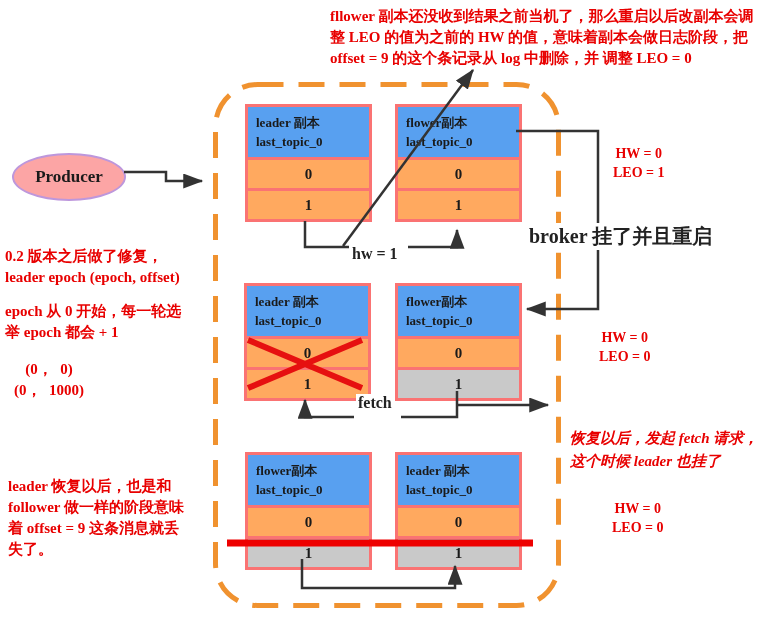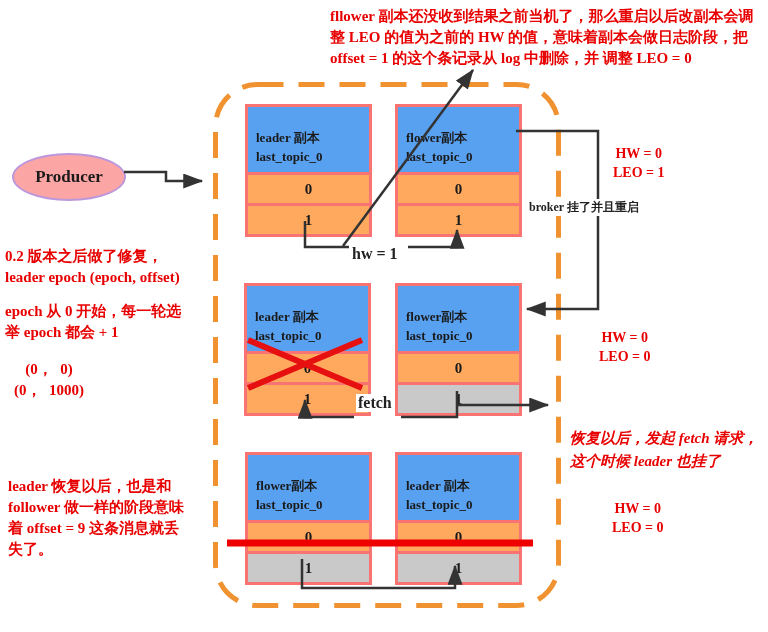--- a/index.html
+++ b/index.html
@@ -24,39 +24,39 @@
     position:absolute;left:12px;top:153px;width:110px;height:44px;
     background:#fca5a5;border:2px solid #bd97dc;border-radius:50%;
     display:flex;align-items:center;justify-content:center;
     font-weight:bold;font-size:17px;color:#1a1a1a;z-index:2;
   }
   .tbl{
     position:absolute;width:121px;border:3px solid #fa7373;z-index:2;
     box-sizing:content-box;background:#fa7373;
   }
   .tbl-head{
-    height:65px;background:#58a0f0;color:#1a1a1a;font-weight:bold;
-    font-size:13px;line-height:19px;padding:21px 0 0 8px;box-sizing:border-box;
+    height:50px;background:#58a0f0;color:#1a1a1a;font-weight:bold;
+    font-size:13px;line-height:19px;padding:6px 0 0 8px;box-sizing:border-box;
   }
   .tbl-row{
     height:28px;margin-top:3px;display:flex;align-items:center;justify-content:center;
     font-weight:bold;font-size:15px;color:#1a1a1a;
   }
   .row-orange{background:#ffa95f;}
   .row-gray{background:#c9c9c9;}
   #overlay{position:absolute;left:0;top:0;z-index:5;pointer-events:none;}
 </style>
 </head>
 <body>
 
 <div id="producer">Producer</div>
 
 <div class="note" style="left:330px;top:6px;">fllower 副本还没收到结果之前当机了，那么重启以后改副本会调
 整 LEO 的值为之前的 HW 的值，意味着副本会做日志阶段，把
-offset = 1 的这个条记录从 log 中删除，并 调整 LEO = 0</div>
+offset = 9 的这个条记录从 log 中删除，并 调整 LEO = 0</div>
 <div class="note" style="left:5px;top:246px;">0.2 版本之后做了修复，
 leader epoch (epoch, offset)</div>
 <div class="note" style="left:5px;top:301px;">epoch 从 0 开始，每一轮选
 举 epoch 都会 + 1</div>
 <div class="note" style="left:14px;top:359px;text-align:center;">(0，  0)
 (0，  1000)</div>
 <div class="note" style="left:8px;top:476px;">leader 恢复以后，也是和
 follower 做一样的阶段意味
 着 offset = 9 这条消息就丢
 失了。</div>
@@ -65,21 +65,21 @@
 
 <div class="state" style="left:613px;top:144px;">HW = 0
 LEO = 1</div>
 <div class="state" style="left:599px;top:328px;">HW = 0
 LEO = 0</div>
 <div class="state" style="left:612px;top:499px;">HW = 0
 LEO = 0</div>
 
 <div class="black-label" style="left:350px;top:236px;margin-top:9px;">hw = 1</div>
 <div class="black-label" style="left:356px;top:394px;">fetch</div>
-<div class="black-label" style="left:527px;top:199px;font-size:12px;">broker 挂了并且重启</div>
+<div class="black-label" style="left:527px;top:223px;font-size:20px;">broker 挂了并且重启</div>
 
 <div class="tbl" style="left:245px;top:104px;">
   <div class="tbl-head">
     <div>leader 副本</div>
     <div>last_topic_0</div>
   </div>
   <div class="tbl-row row-orange">0</div>
   <div class="tbl-row row-orange">1</div>
 </div>
 <div class="tbl" style="left:395px;top:104px;">

